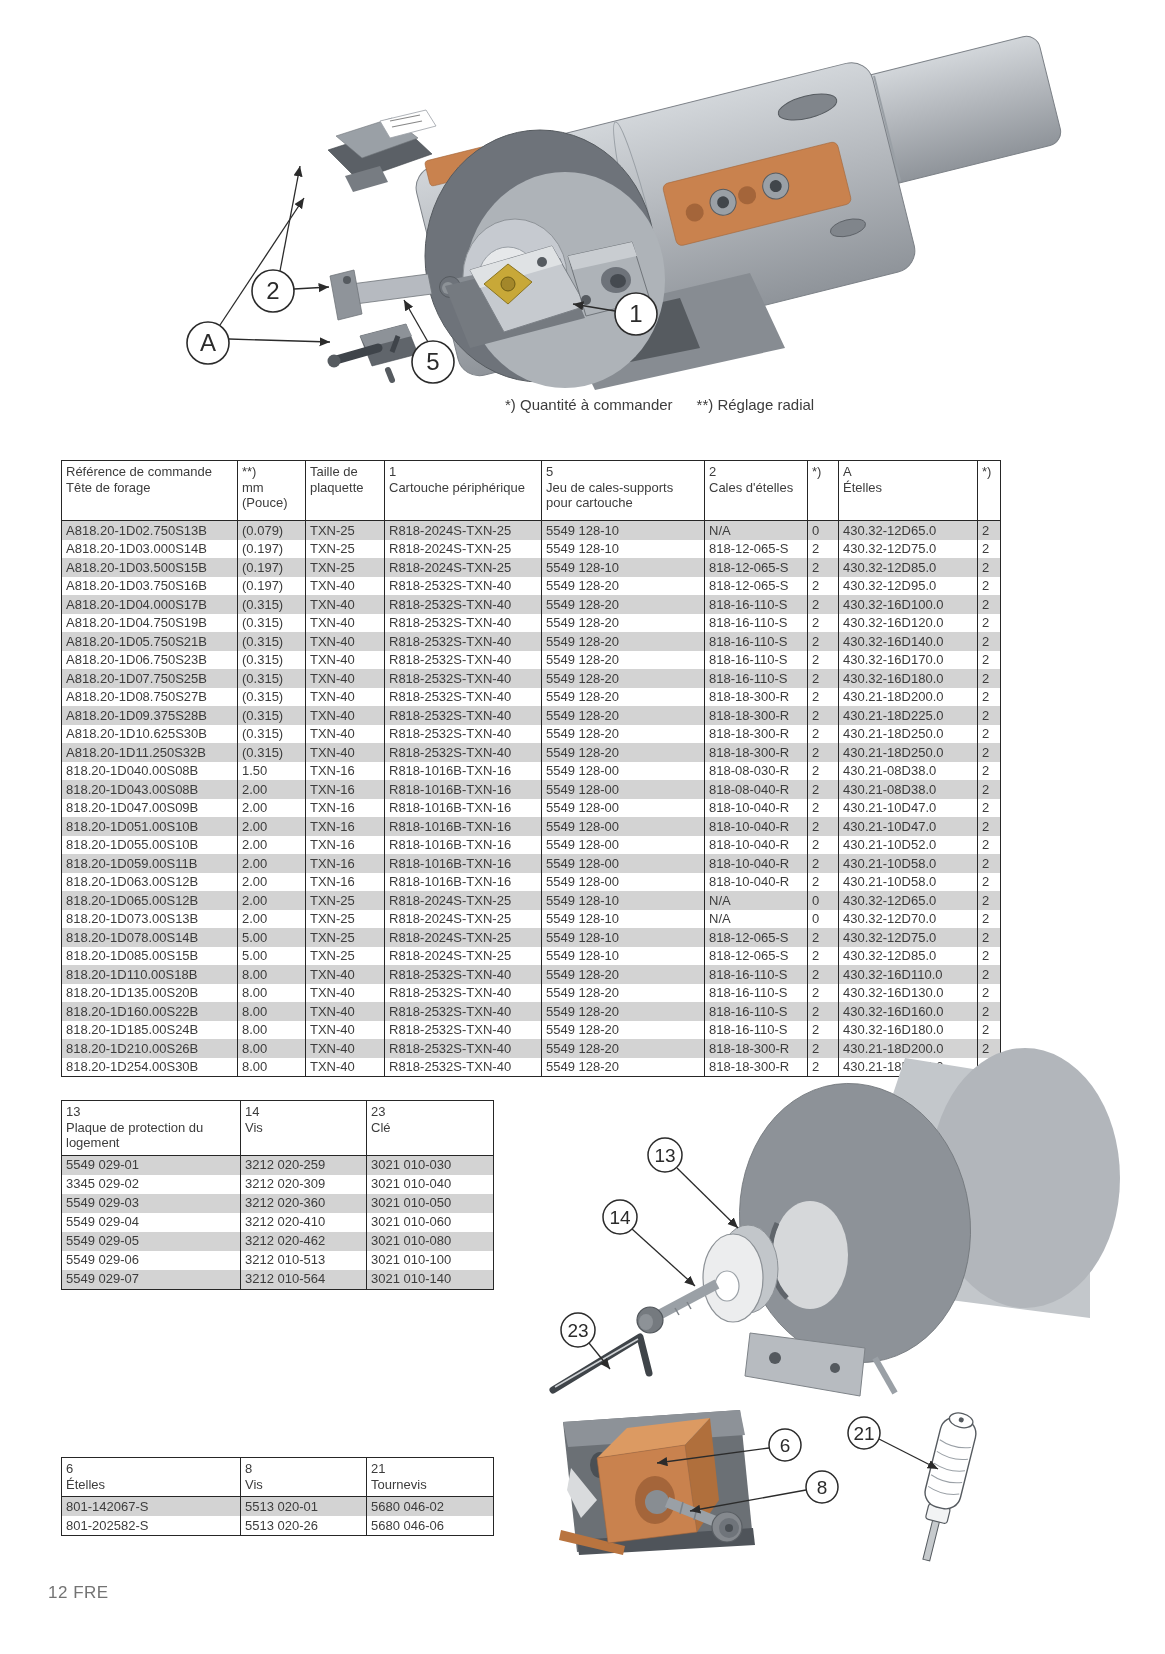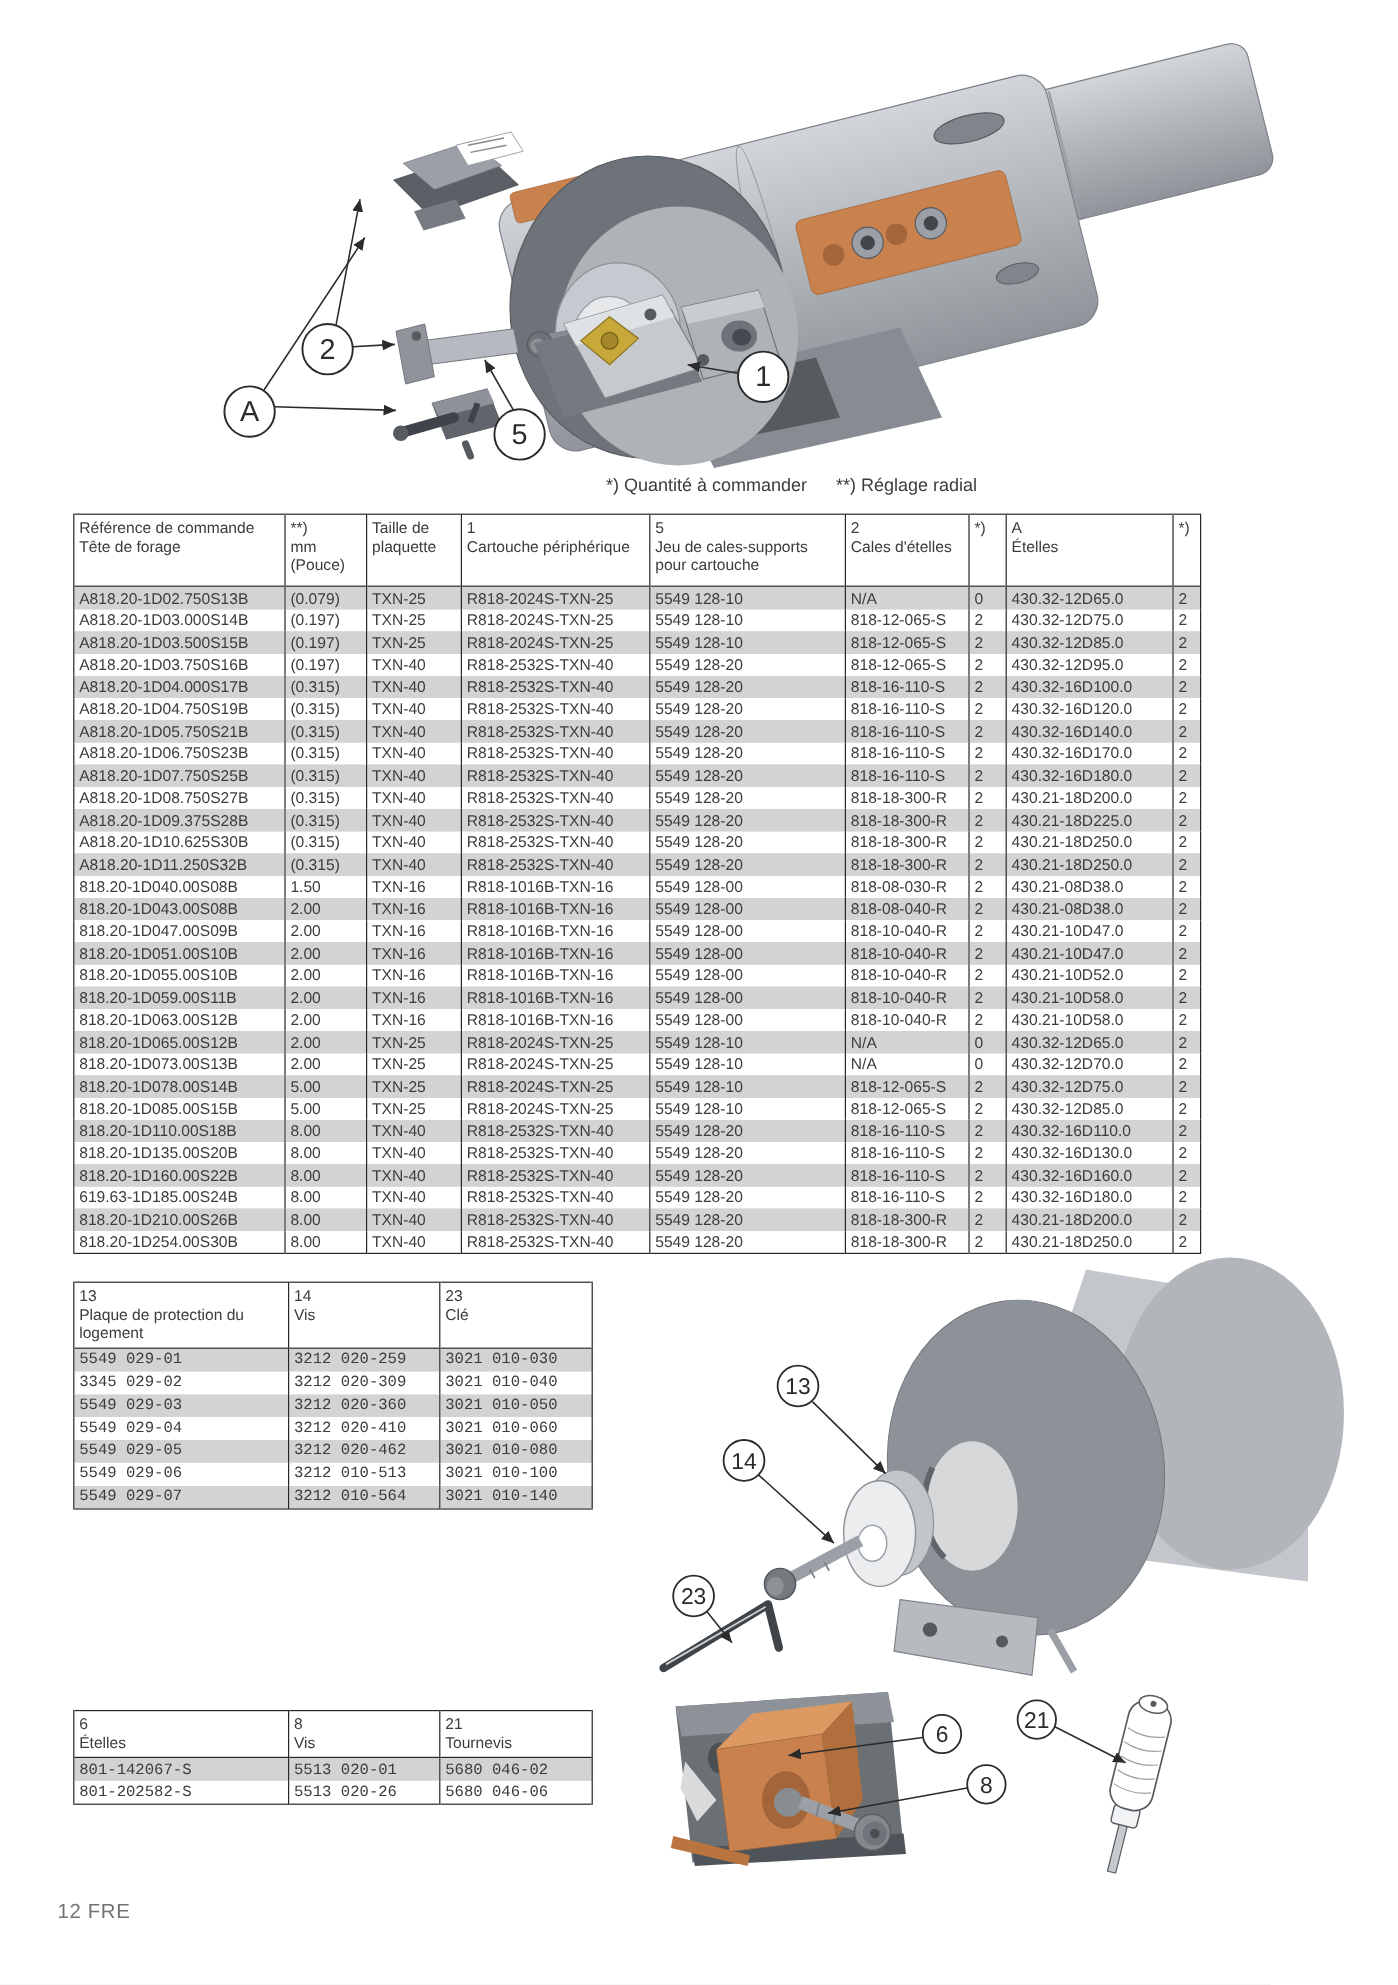--- a/index.html
+++ b/index.html
@@ -2,28 +2,28 @@
 <html><head>
 <meta charset="utf-8">
 <style>
   html,body{margin:0;padding:0;background:#e8e8e8;}
   .page{position:relative;width:1165px;height:1654px;background:#ffffff;
         font-family:"Liberation Sans",sans-serif;color:#3c3c3c;overflow:hidden;margin:0 auto;}
   svg{position:absolute;overflow:visible;}
   .fig{position:absolute;}
   
   table.parts{position:absolute;border-collapse:collapse;table-layout:fixed;background:#fff;
-              border:1.5px solid #262626;}
+              border:1.5px solid #262626;margin-top:32px;}
   table.parts th,table.parts td{border-left:1px solid #262626;border-right:1px solid #262626;
               font-weight:normal;text-align:left;vertical-align:top;overflow:hidden;}
   table.parts thead tr{border-bottom:1.5px solid #262626;}
   table.parts th{padding:3px 4px 4px 4px;font-size:13px;line-height:15.5px;white-space:pre-line;}
   table.parts td{padding:1.5px 4px;font-size:13px;line-height:15.5px;white-space:nowrap;}
   table.parts tr.shade td{background:#d3d3d3;}
-  table.small td{padding:1.75px 4px;font-family:Liberation Mono, monospace;}
+  table.small td{padding:1.75px 4px;}
   
   .note-line{position:absolute;left:505px;top:396px;display:flex;gap:24px;font-size:15px;color:#3c3c3c;}
   .footer{position:absolute;left:48px;top:1583px;font-size:17px;color:#737373;letter-spacing:.5px;}
   
   .callout-num{font-family:"Liberation Sans",sans-serif;fill:#2b2b2b;text-anchor:middle;}
   .cn-lg{font-size:24px;}
   .cn-sm{font-size:19px;}
 </style>
 </head>
 <body>
@@ -472,21 +472,21 @@
           <td>8.00</td>
           <td>TXN-40</td>
           <td>R818-2532S-TXN-40</td>
           <td>5549 128-20</td>
           <td>818-16-110-S</td>
           <td>2</td>
           <td>430.32-16D160.0</td>
           <td>2</td>
         </tr>
         <tr>
-          <td>619.63-1D185.00S24B</td>
+          <td>818.20-1D185.00S24B</td>
           <td>8.00</td>
           <td>TXN-40</td>
           <td>R818-2532S-TXN-40</td>
           <td>5549 128-20</td>
           <td>818-16-110-S</td>
           <td>2</td>
           <td>430.32-16D180.0</td>
           <td>2</td>
         </tr>
         <tr class="shade">

